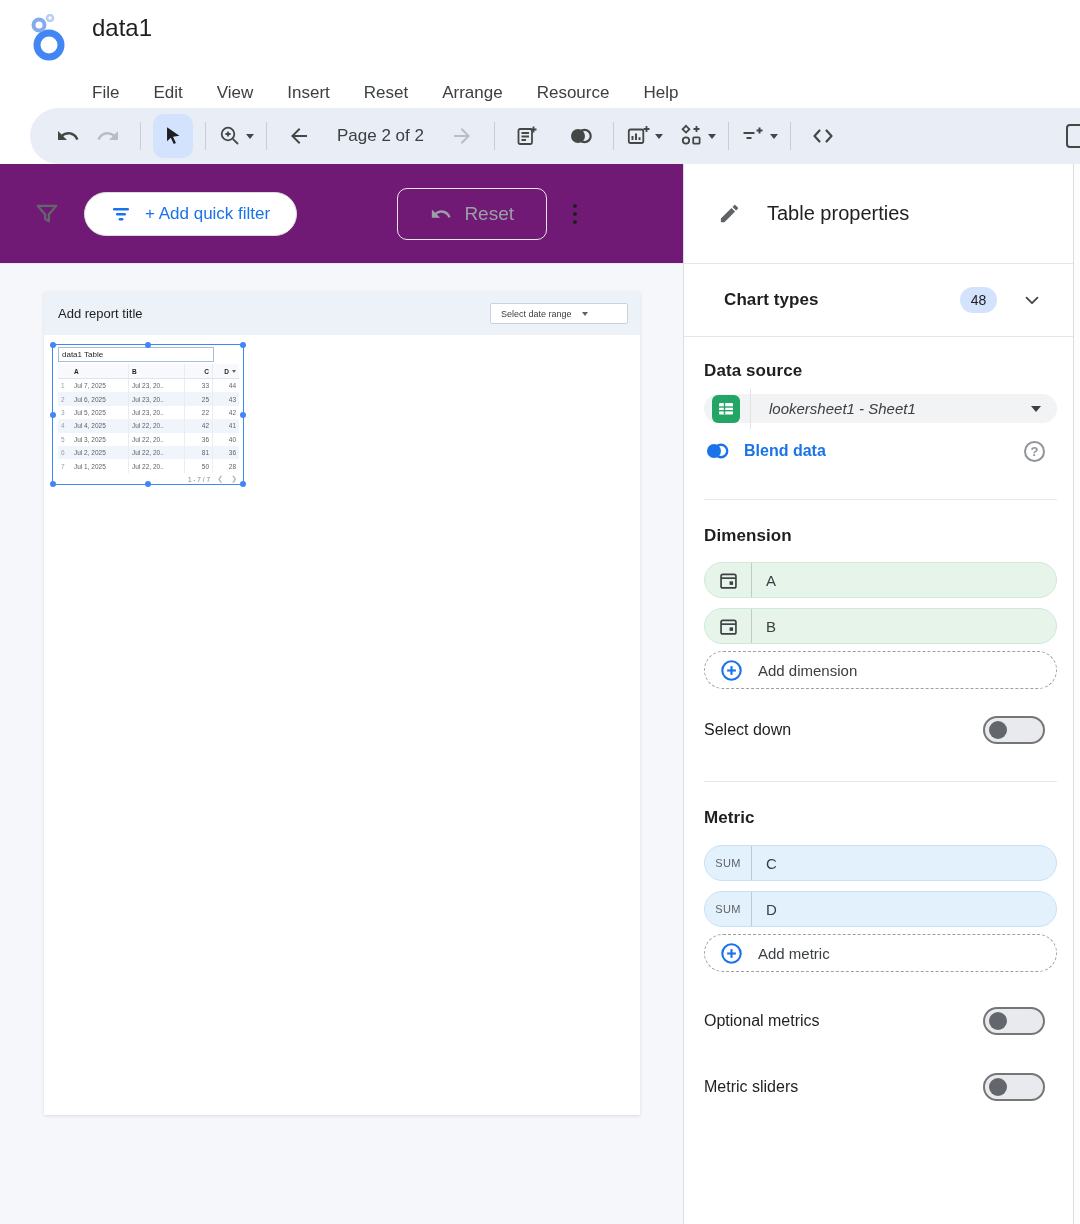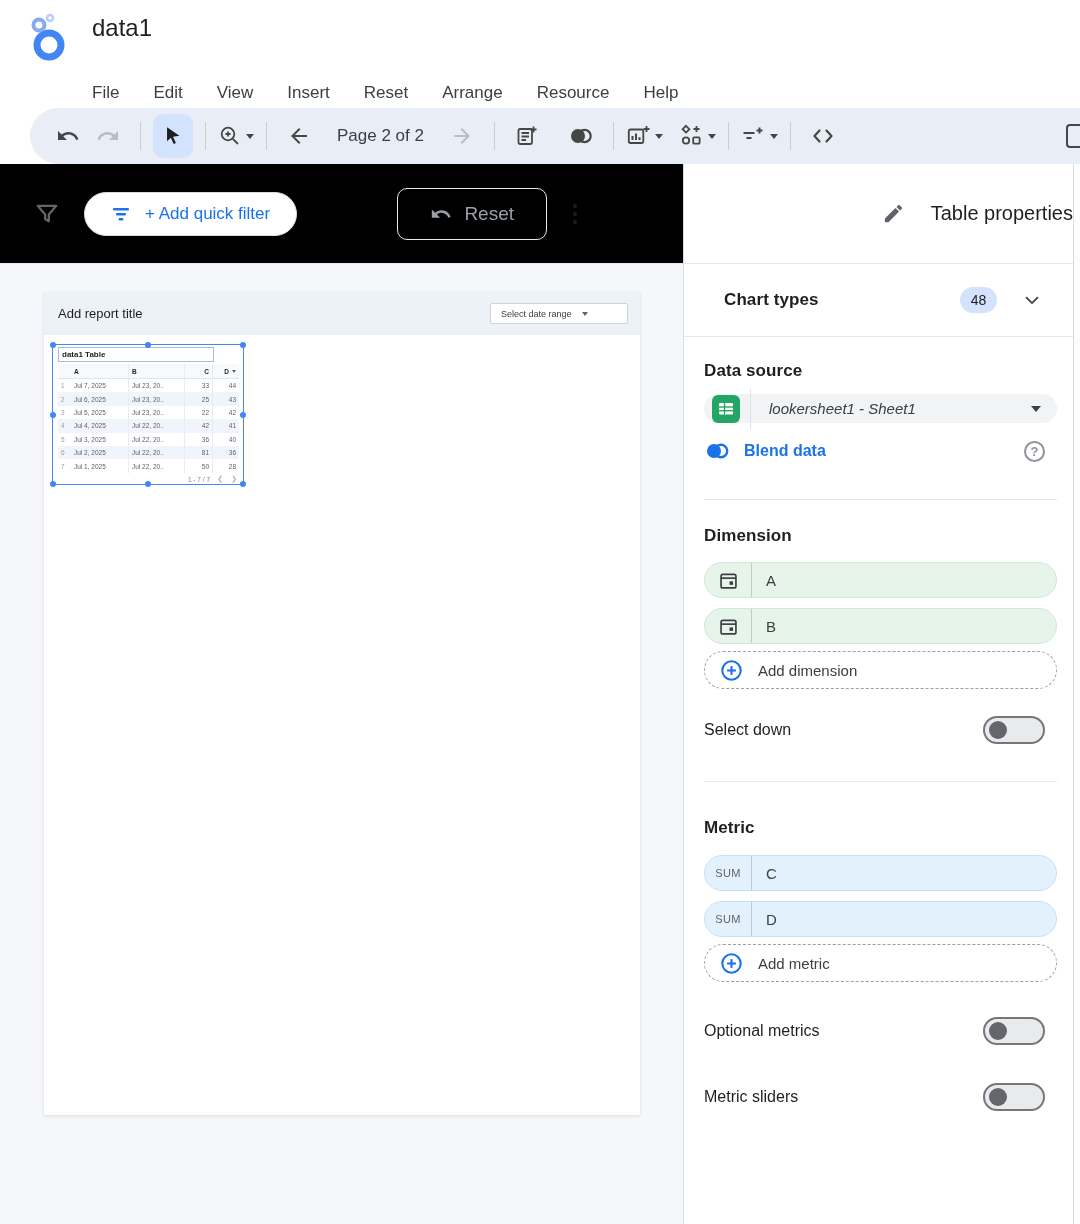--- a/index.html
+++ b/index.html
@@ -23,21 +23,21 @@
   .caret { width:0; height:0; border-left:4.5px solid transparent; border-right:4.5px solid transparent;
            border-top:5.5px solid #444746; margin-left:4px; }
   .page-nav { display:flex; align-items:center; gap:10px; }
   .page-label { font-size:17px; color:#3c4043; padding:0 8px; }
   .tgroup { display:flex; align-items:center; flex:0 0 auto; }
   .partial-icon { position:absolute; right:-12px; top:16px; width:26px; height:24px;
                   border:2px solid #444746; border-radius:4px; }
 
   
   .workspace { position:absolute; left:0; top:164px; width:683px; height:1060px; }
-  .filter-bar { position:absolute; left:0; top:0; width:683px; height:100px; background:#000000;
+  .filter-bar { position:absolute; left:0; top:0; width:683px; height:100px; background:#701a75;
                 border-bottom:1px solid #e7e9ee; display:flex; align-items:center; }
   .funnel { margin-left:34px; }
   .qf-pill { margin-left:24px; height:44px; padding:0 26px; border:1px solid #dadce0; border-radius:22px;
              display:flex; align-items:center; gap:13px; color:#1a73e8; font-size:17px; background:#fff; }
   .reset-btn { margin-left:100px; height:52px; width:150px; border:1px solid #e8e8e8; border-radius:10px;
                display:flex; align-items:center; justify-content:center; gap:12px; color:#9aa0a6; font-size:19px; }
   .kebab { margin-left:26px; display:flex; flex-direction:column; gap:4px; }
   .kebab i { width:4px; height:4px; border-radius:50%; background:#1f1f1f; }
 
   .canvas { position:absolute; left:0; top:100px; width:683px; height:960px; background:#f6f7fb; }
@@ -48,38 +48,38 @@
   .date-btn { margin-left:auto; margin-right:12px; width:138px; height:21px; background:#fff;
               border:1px solid #ccd2db; border-radius:2px; display:flex; align-items:center; font-size:9px; color:#3c4043; }
   .date-btn span { margin-left:10px; }
   .date-caret { margin-left:auto; margin-right:8px; width:0; height:0; border-left:3px solid transparent;
                 border-right:3px solid transparent; border-top:4px solid #5f6368; }
 
   
   .chart-box { position:absolute; left:8px; top:52px; width:192px; height:141px; border:1px solid #4285f4; background:#fff; }
   .handle { position:absolute; width:6px; height:6px; border-radius:50%; background:#4285f4; z-index:3; }
   .title-field { position:absolute; left:5px; top:2px; width:156px; height:15px; border:1px solid #a9bfd9;
-                 font-size:8px; line-height:13px; padding-left:3px; color:#1f1f1f; background:#fff;font-weight:bold; }
+                 font-size:8px; line-height:13px; padding-left:3px; color:#1f1f1f; background:#fff; }
   .mini-table { position:absolute; left:5px; top:19px; right:4px; bottom:3px; font-size:6.5px; color:#5f6368; }
   .trow { display:grid; grid-template-columns:13px 58px 56px 28px 1fr; height:13.4px; align-items:center; }
   .trow.head { height:15px; font-weight:bold; color:#1f1f1f; background:#f7f9fc; border-bottom:1px solid #dfe5ec; }
   .trow.band { background:#f0f5fb; }
   .tc { padding:0 3px; overflow:hidden; white-space:nowrap; height:100%; display:flex; align-items:center; border-right:1px solid #e9edf3; }
   .tc:last-child { border-right:none; }
   .tc.num { color:#9aa0a6; justify-content:flex-start; border-right:none; }
   .tc.r { justify-content:flex-end; }
   .sort-ind { width:0; height:0; border-left:2.5px solid transparent; border-right:2.5px solid transparent;
               border-top:3px solid #5f6368; margin-left:3px; }
   .trow.pager { color:#80868b; }
   .pager-arrows { display:flex; gap:8px; justify-content:flex-end; padding-right:2px; font-size:7px; color:#b0b5bb; }
 
   
   .panel { position:absolute; left:683px; top:164px; width:390px; height:1060px; background:#fff;
            border-left:1px solid #d8dce3; }
-  .panel-head { height:100px; border-bottom:1px solid #e3e6ea; display:flex; align-items:center; padding-left:34px; gap:26px;justify-content:flex-end; }
+  .panel-head { height:100px; border-bottom:1px solid #e3e6ea; display:flex; align-items:center; padding-left:34px; gap:26px; }
   .panel-title { font-size:20px; color:#1f1f1f; }
   .chart-types { height:73px; border-bottom:1px solid #e3e6ea; display:flex; align-items:center; padding:0 30px 0 40px; }
   .ct-label { font-size:17px; font-weight:bold; color:#1f1f1f; letter-spacing:.1px; }
   .badge { margin-left:auto; min-width:37px; height:26px; border-radius:13px; background:#d3e3fd; color:#1b1b1f;
            font-size:14px; display:flex; align-items:center; justify-content:center; padding:0 9px; }
   .ct-chev { margin-left:24px; }
   .tabs { height:57px; display:flex; border-bottom:1px solid #eceef1; position:relative; }
   .tab { flex:1; display:flex; align-items:center; justify-content:center; font-size:16px; font-weight:bold; color:#444746; }
   .tab.active { color:#1a73e8; }
   .tab-ind { position:absolute; left:68px; bottom:0; width:66px; height:3px; background:#1a73e8; border-radius:3px 3px 0 0; }
@@ -482,21 +482,21 @@
       <span>Add dimension</span>
     </div>
 
     <div class="toggle-row" style="margin-top:27px;">
       <span class="lbl">Select down</span>
       <span class="toggle"></span>
     </div>
 
     <div class="divline"></div>
 
-    <div class="sect-h" style="margin-top:36px;">Metric</div>
+    <div class="sect-h" style="margin-top:26px;">Metric</div>
 
     <div class="chip met" style="margin-top:17px;">
       <span class="chip-lead agg">SUM</span>
       <span class="chip-label">C</span>
     </div>
     <div class="chip met">
       <span class="chip-lead agg">SUM</span>
       <span class="chip-label">D</span>
     </div>
 

